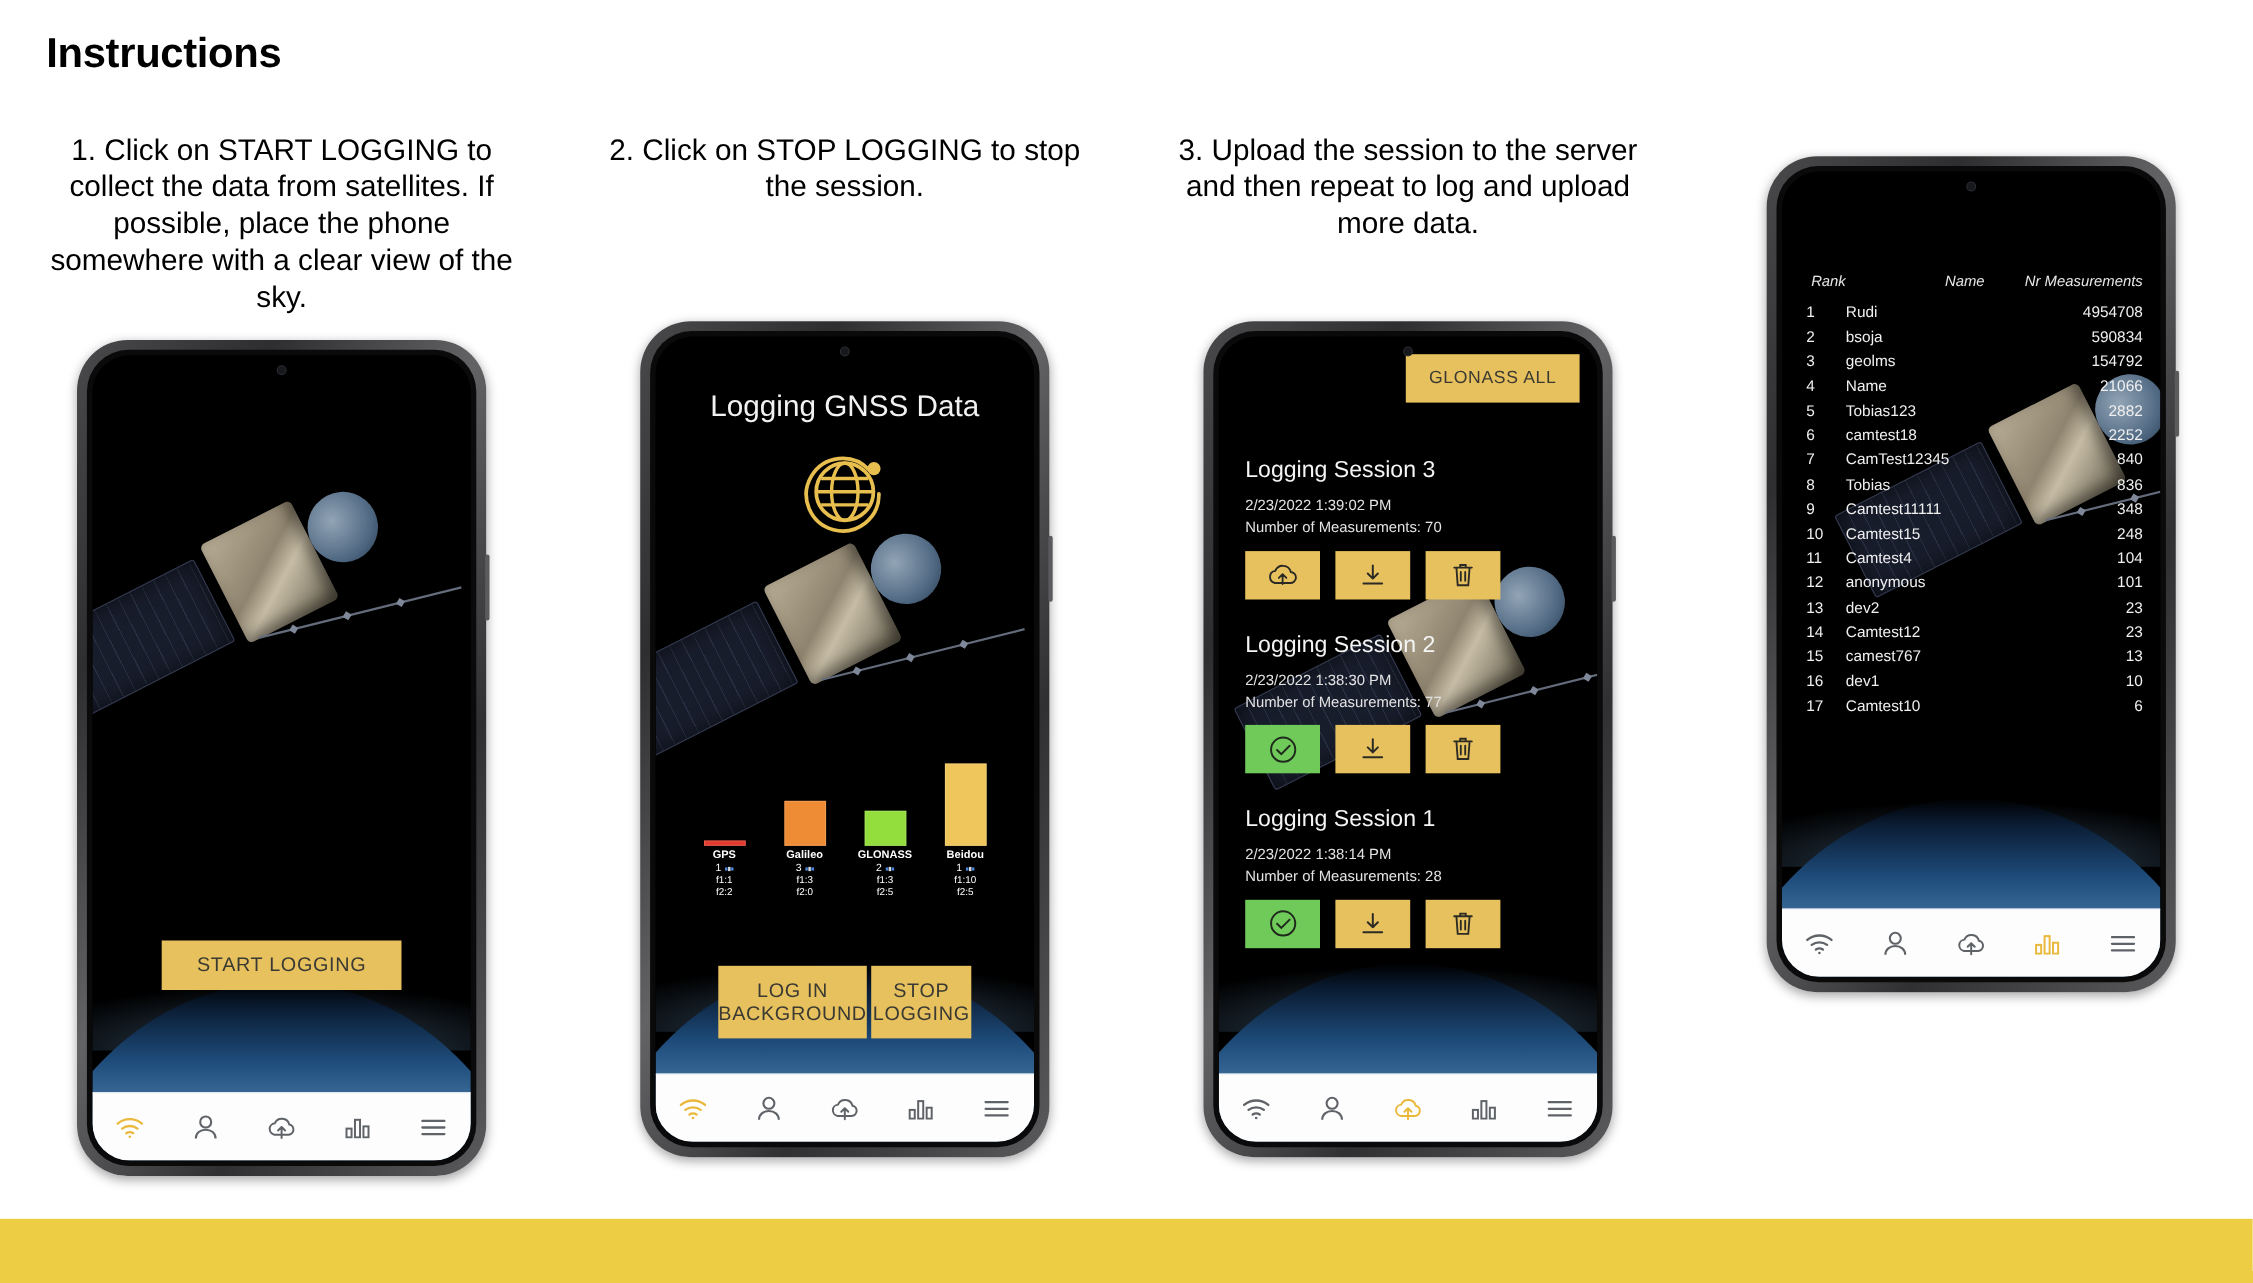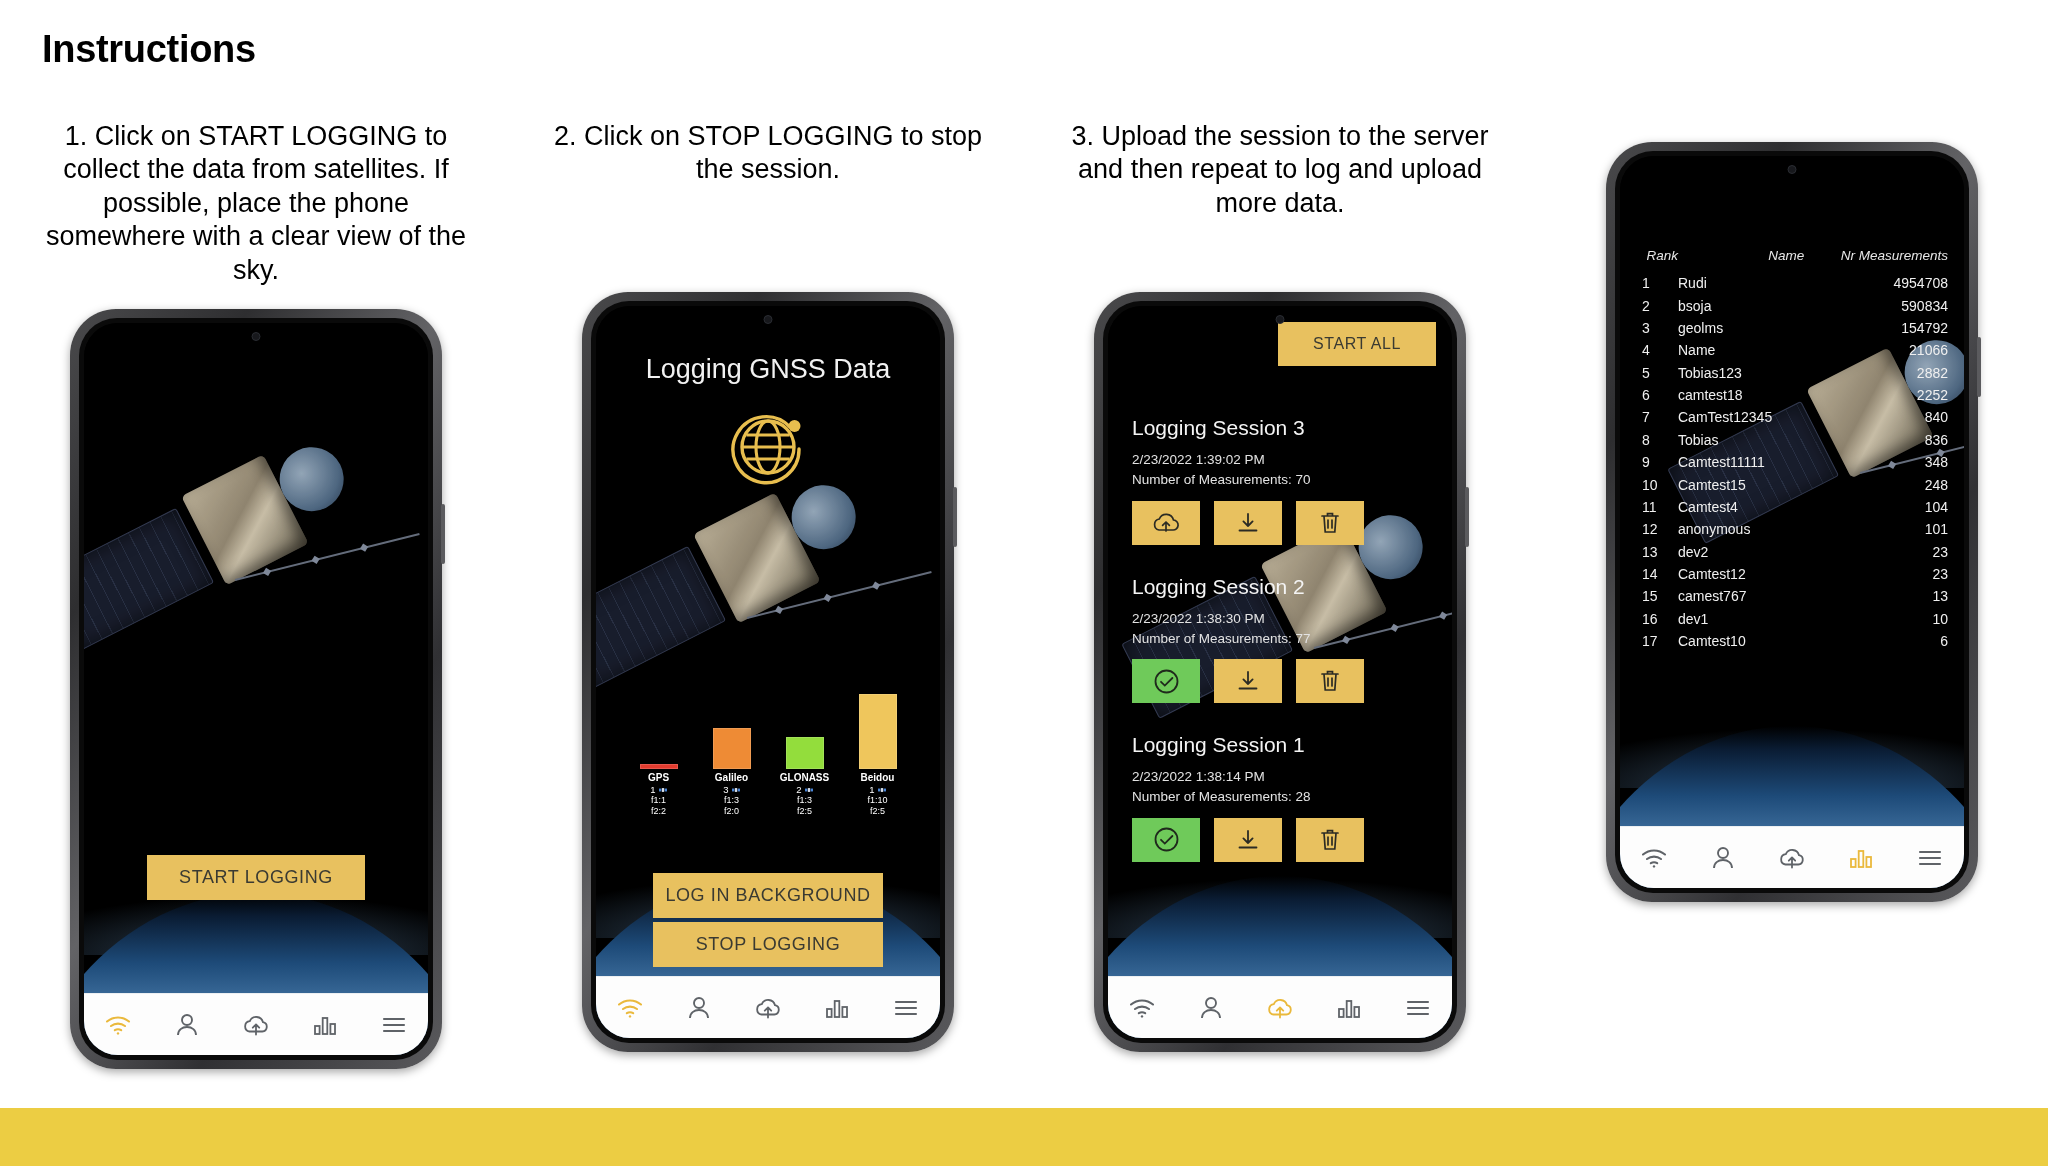--- a/index.html
+++ b/index.html
@@ -151,21 +151,21 @@
   }
   .chart .col-b{ width:62px; display:flex; flex-direction:column; align-items:center; }
   .chart .bar{ width:38px; border:1px solid rgba(255,255,255,.15); }
   .chart .lbl{ color:#fff; font-size:10px; font-weight:bold; margin-top:3px; }
   .chart .cnt{ color:#fff; font-size:9.5px; margin-top:1px; display:flex; align-items:center; gap:3px;}
   .chart .frq{ color:#fff; font-size:9px; line-height:1.15; text-align:center; }
   .satglyph{ width:8px; height:8px; display:inline-block; }
 
   .p2-btns{
     position:absolute; left:50%; transform:translateX(-50%);
-    bottom:71px; width:230px; z-index:25; display:flex; flex-direction:column; gap:4px;
+    bottom:94px; width:230px; z-index:25; display:flex; flex-direction:row; gap:4px;
   }
 
   
   .upload-all{
     position:absolute; right:16px; top:16px; width:158px; z-index:25;
     font-size:16px; padding:13px 0;
   }
   .sessions{ position:absolute; left:24px; right:14px; top:110px; z-index:22; }
   .sess{ margin-bottom:30px; }
   .sess h3{ color:#f4f4f4; font-size:21px; font-weight:400; margin-bottom:10px; }
@@ -402,21 +402,21 @@
                 <div class="boom">
                     <i style="left:30px"></i>
                     <i style="left:80px"></i>
                     <i style="left:130px"></i>
                   </div>
               </div>
               <div class="earth-glow"></div>
               <div class="earth"></div>
             </div>
 
-            <button class="ybtn upload-all">START ALL</button>
+            <button class="ybtn upload-all">GLONASS ALL</button>
 
             <div class="sessions">
                 <div class="sess">
                   <h3>Logging Session 3</h3>
                   <div class="meta">2/23/2022 1:39:02 PM<br>Number of Measurements: 70</div>
                   <div class="acts">
                     <div class="act">
                       <svg width="30" height="24" viewBox="0 0 30 24" fill="none" stroke="#2b2b24" stroke-width="1.7" stroke-linecap="round">
                         <path d="M8 19A5.6 5.6 0 0 1 8.3 8 7.5 7.5 0 0 1 22.5 9a5 5 0 0 1-.8 10z"></path>
                         <path d="M15 20V11M15 11l-3.4 3.4M15 11l3.4 3.4"></path>

